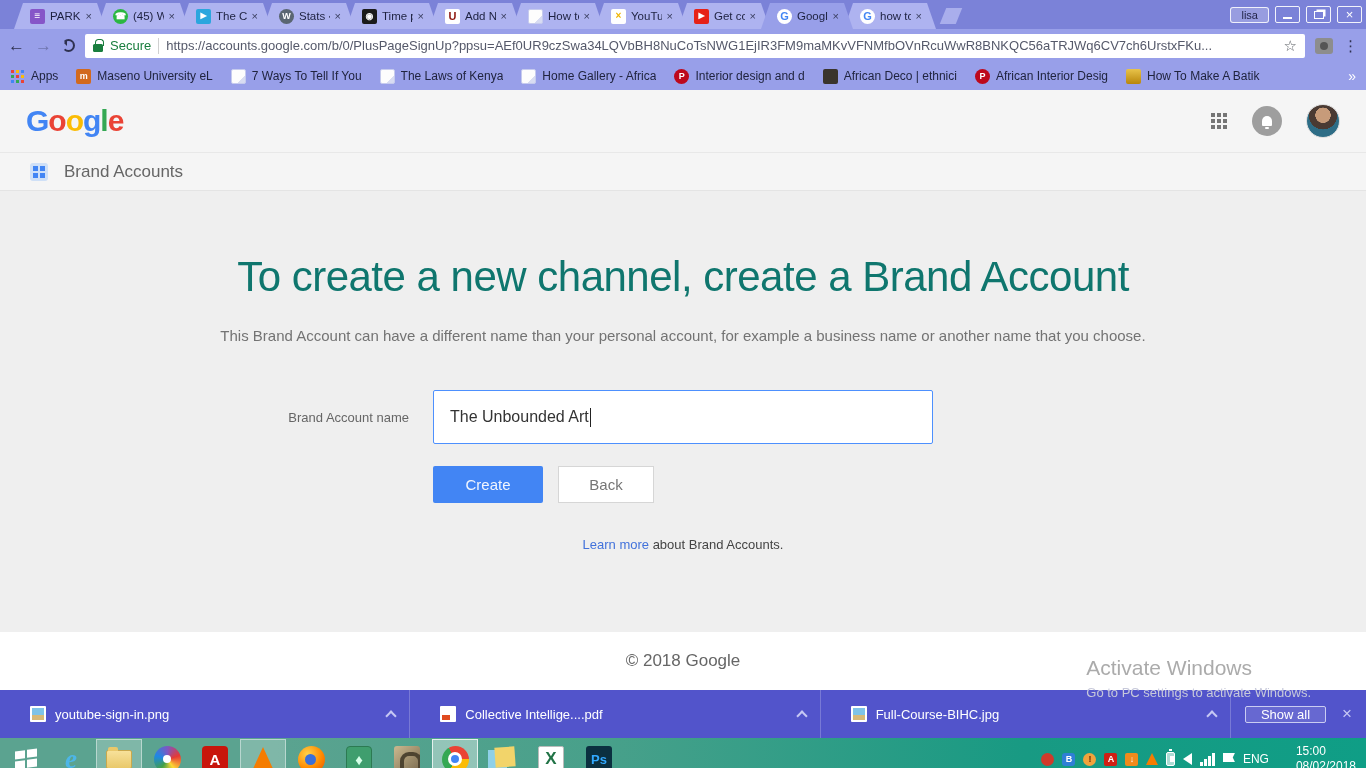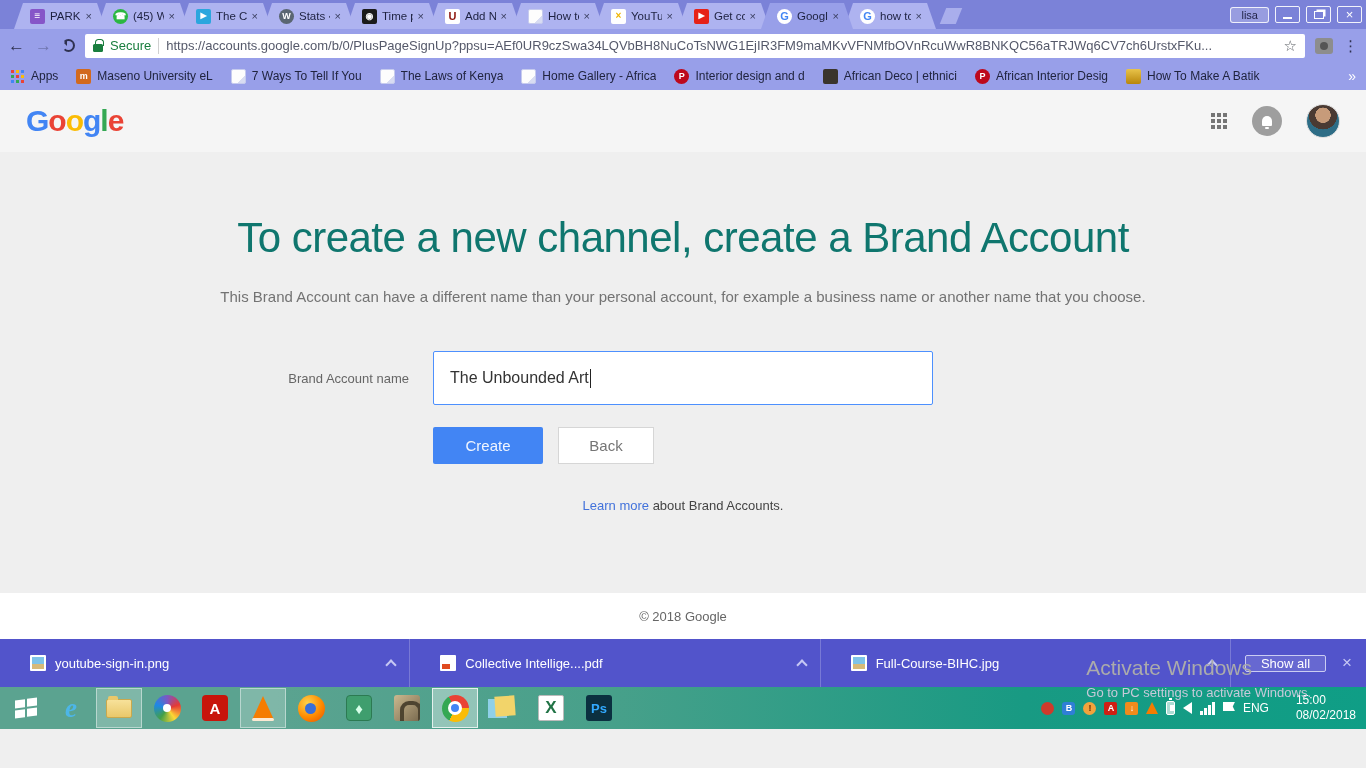--- a/index.html
+++ b/index.html
@@ -97,21 +97,21 @@
   .brand-input{height:54px;background:#fff;border:1px solid #4d90fe;border-radius:2px;display:flex;align-items:center;padding:0 16px;font-size:16px;color:#333}
   .caret{display:inline-block;width:1px;height:19px;background:#222;margin-left:1px;vertical-align:middle;animation:blink 1s steps(1) infinite}
   @keyframes blink{50%{opacity:0}}
   .btn-row{width:500px;margin:22px auto 0;display:flex;gap:15px;text-align:left}
   .btn-create{width:110px;height:37px;background:#4285f4;border:none;border-radius:2px;color:rgba(255,255,255,.92);font-size:15px;font-family:inherit}
   .btn-back{width:96px;height:37px;background:#fff;border:1px solid #d6d6d6;border-radius:0;color:#757575;font-size:15px;font-family:inherit}
   .learn-line{margin-top:34px;font-size:13px;color:#444}
   .learn-link{color:#4272db}
 
   
-  .footer{height:46px;background:#fff;display:flex;align-items:center;justify-content:center;font-size:13px;color:#666}
+  .footer{height:58px;background:#fff;display:flex;align-items:center;justify-content:center;font-size:17px;color:#666}
   .watermark{position:absolute;right:55px;bottom:68px;z-index:6;text-align:left;pointer-events:none}
   .wm1{font-size:21px;color:#ababab}
   .wm2{font-size:13px;color:#c7c9da;margin-top:5px}
 
   
   .downloadbar{height:48px;background:#5254cb;display:flex;align-items:stretch;z-index:3;position:relative}
   .dl-item{flex:1;display:flex;align-items:center;gap:9px;padding:0 14px 0 30px;border-right:1px solid rgba(255,255,255,.22);min-width:0}
   .dl-name{color:#fff;font-size:13px;white-space:nowrap;overflow:hidden;flex:1}
   .dl-chevron{width:8px;height:8px;border-left:2px solid #c6c8f4;border-top:2px solid #c6c8f4;transform:rotate(45deg);flex:none;margin-top:3px}
   .dl-ico{width:16px;height:16px;flex:none;border-radius:1px}
@@ -299,20 +299,24 @@
     <div class="glogo"><span class="g-b">G</span><span class="g-r">o</span><span class="g-y">o</span><span class="g-b">g</span><span class="g-g">l</span><span class="g-r">e</span></div>
     <div class="gheader-right">
       <span class="grid-icon"></span>
       <span class="bell-circle">
           <span class="bell"></span>
         </span>
       <span class="avatar"></span>
     </div>
   </div>
 
+  <div class="subheader">
+    <span class="ba-icon"></span>
+    <span class="subheader-title">Brand Accounts</span>
+  </div>
 
   <div class="main">
     <div class="heading">To create a new channel, create a Brand Account</div>
     <div class="subtitle">This Brand Account can have a different name than your personal account, for example a business name or another name that you choose.</div>
     <div class="form-center">
       <span class="form-label">Brand Account name</span>
       <div class="brand-input">
           <span>The Unbounded Art</span>
           <span class="caret"></span>
         </div>

